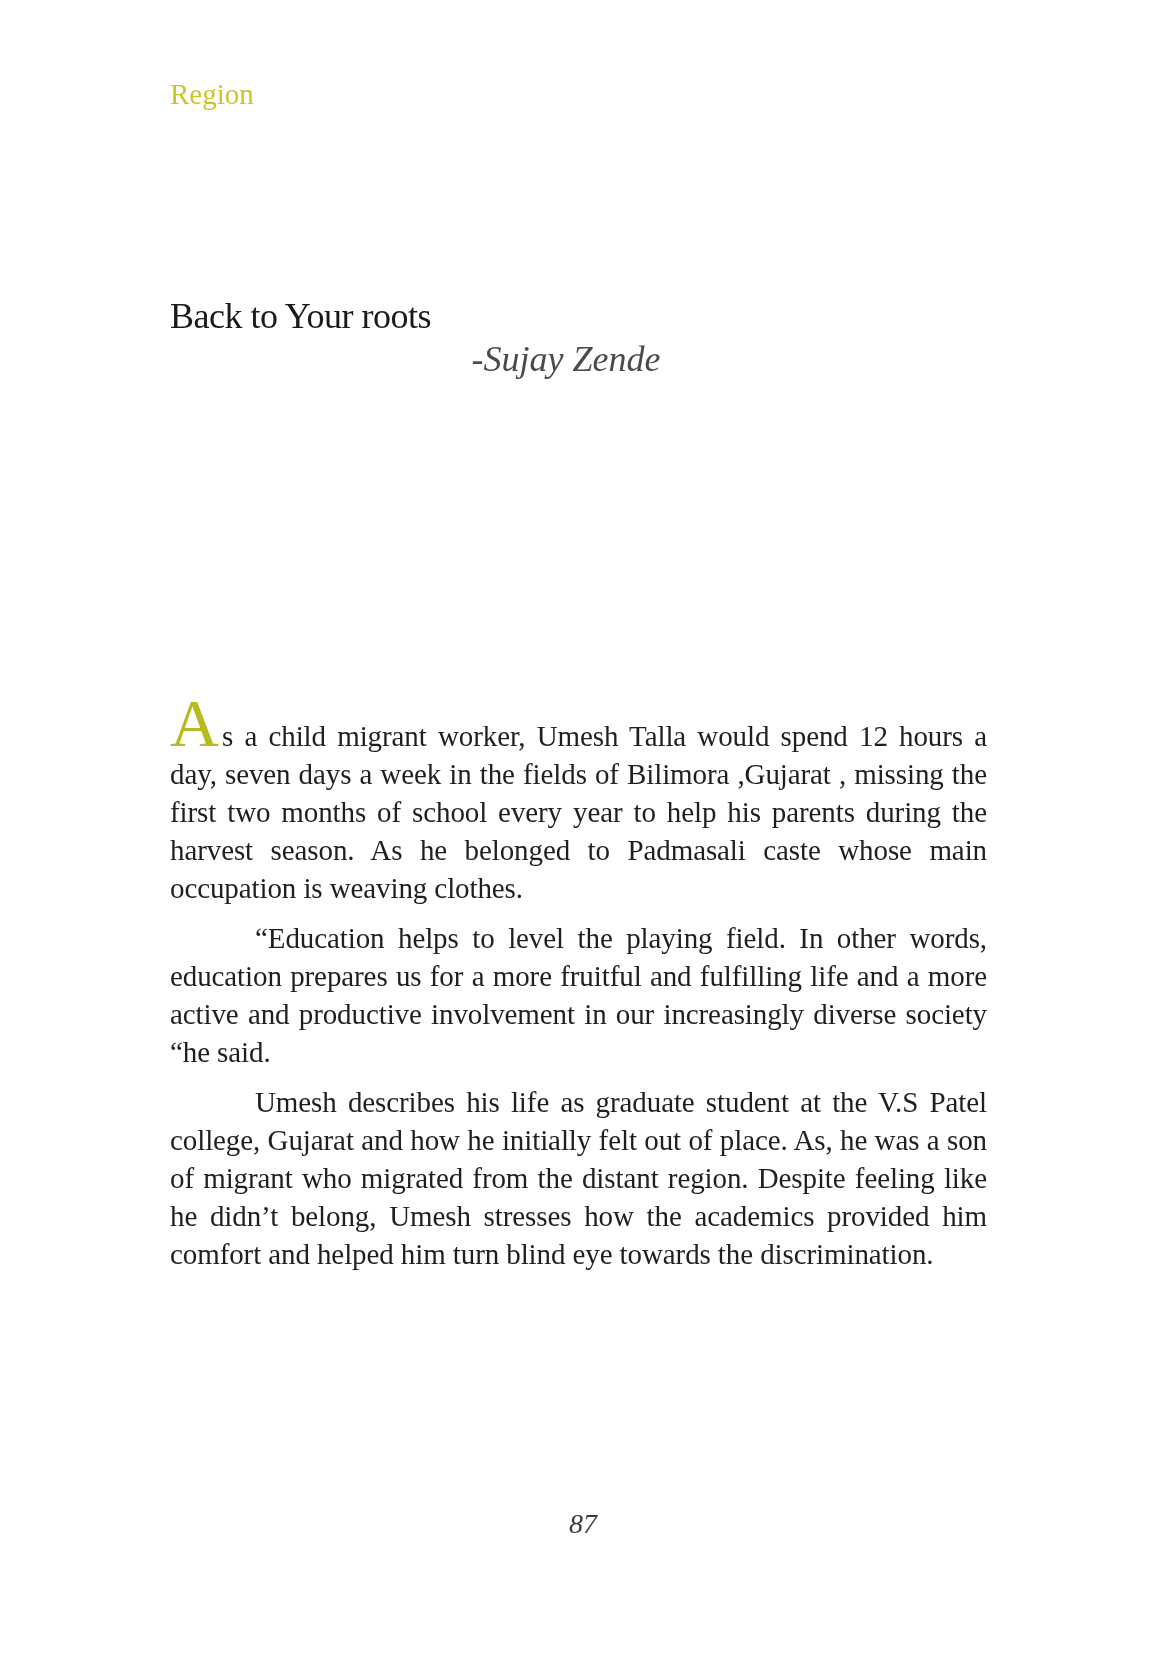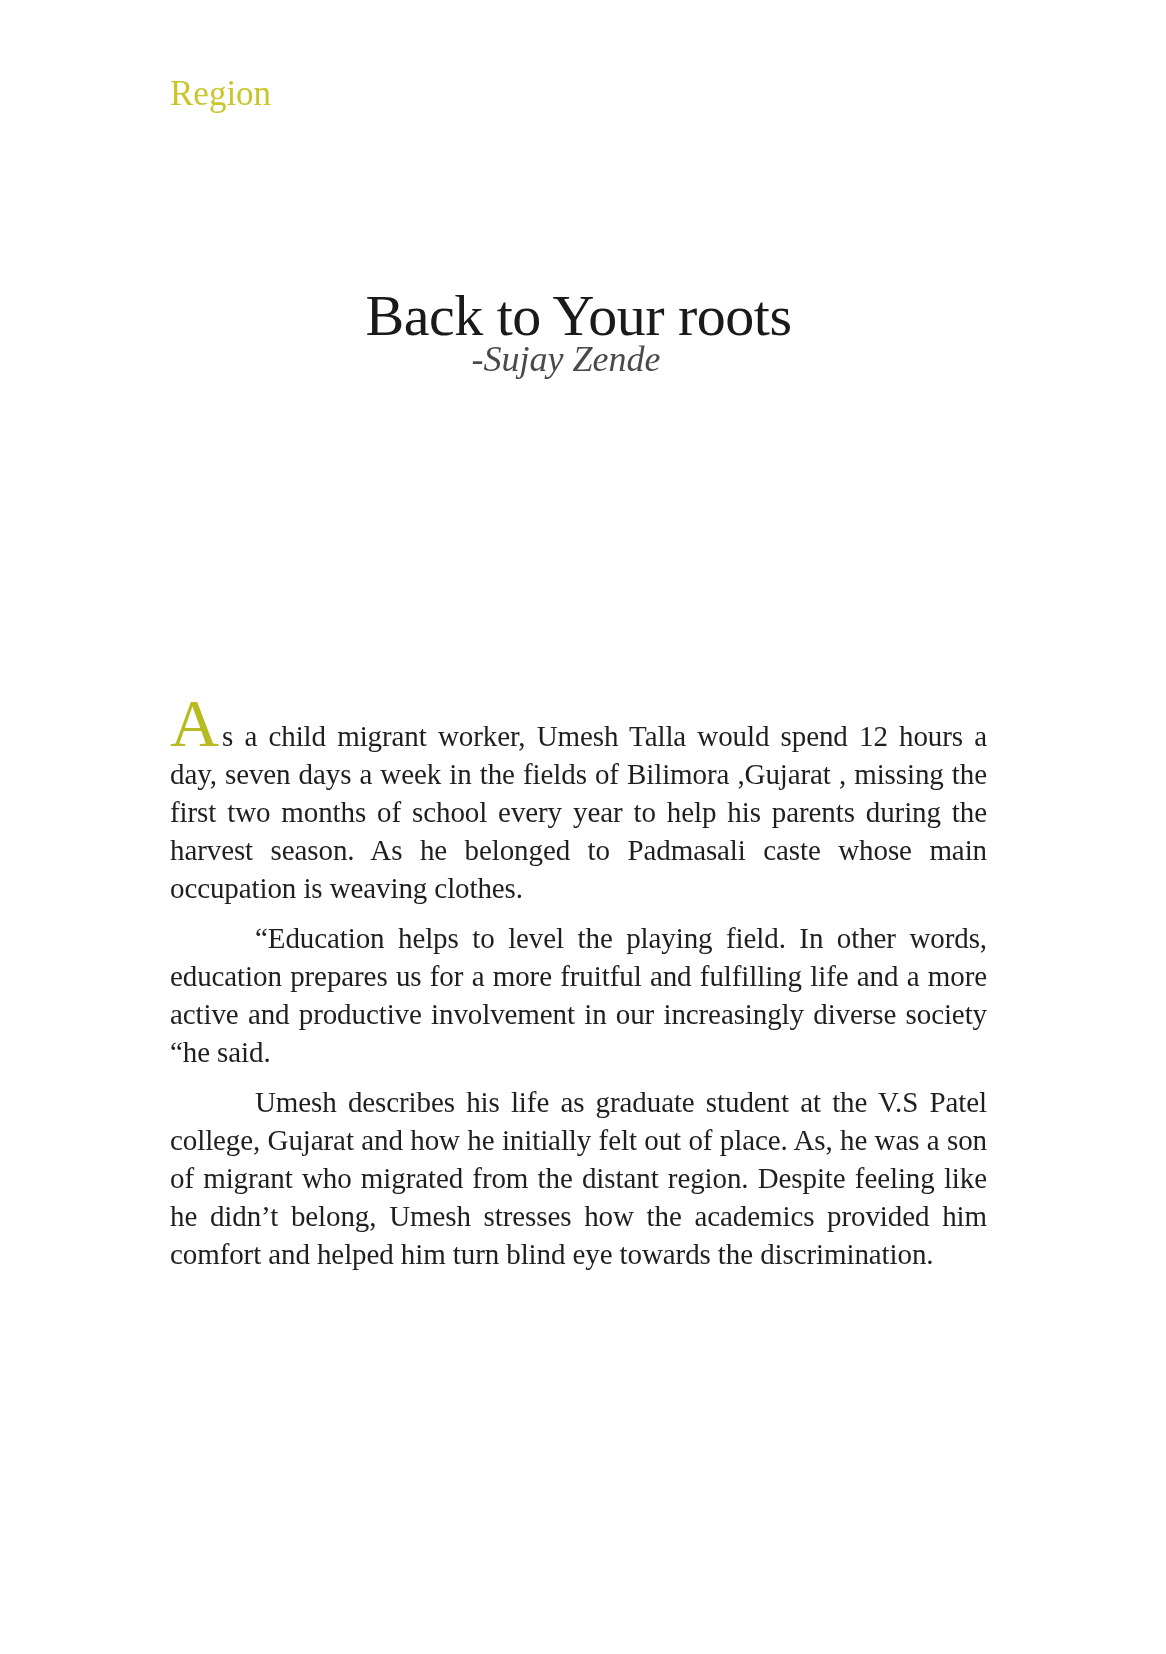--- a/index.html
+++ b/index.html
@@ -20,31 +20,30 @@
     position: relative;
     width: 1166px;
     height: 1654px;
     background: #ffffff;
     overflow: hidden;
   }
   .region-label {
     position: absolute;
     left: 170px;
     top: 76px;
-    font-size: 35px;
+    font-size: 29px;
     line-height: 36px;
     color: var(--section-label);
   }
   .title {
     position: absolute;
     left: 170px;
     top: 288px;
     width: 817px;
-    text-align: center;
-    font-size: 58px;
+    font-size: 36px;
     line-height: 56px;
     font-weight: 400;
     letter-spacing: -0.5px;
     color: var(--title-text);
     white-space: nowrap;
     font-family: Liberation Serif, serif;
   }
   .byline {
     position: absolute;
     left: 170px;
@@ -98,14 +97,15 @@
   <h1 class="title">Back to Your roots</h1>
 
   <div class="byline">-Sujay Zende</div>
 
   <div class="body-text">
     <p><span class="dropcap">A</span><span>s a child migrant worker, Umesh Talla would spend 12 hours a day, seven days a week in the fields of Bilimora ,Gujarat , missing the first two months of school every year to help his parents during the harvest season. As he belonged to Padmasali caste whose main occupation is weaving clothes.</span></p>
     <p class="indent">“Education helps to level the playing field. In other words, education prepares us for a more fruitful and fulfilling life and a more active and productive involvement in our increasingly diverse society “he said.</p>
     <p class="indent">Umesh describes his life as graduate student at the V.S Patel college, Gujarat and how he initially felt out of place. As, he was a son of migrant who migrated from the distant region. Despite feeling like he didn’t belong, Umesh stresses how the academics provided him comfort and helped him turn blind eye towards the discrimination.</p>
   </div>
 
+  <div class="page-number">87</div>
 
 </div>
 
 </body></html>

